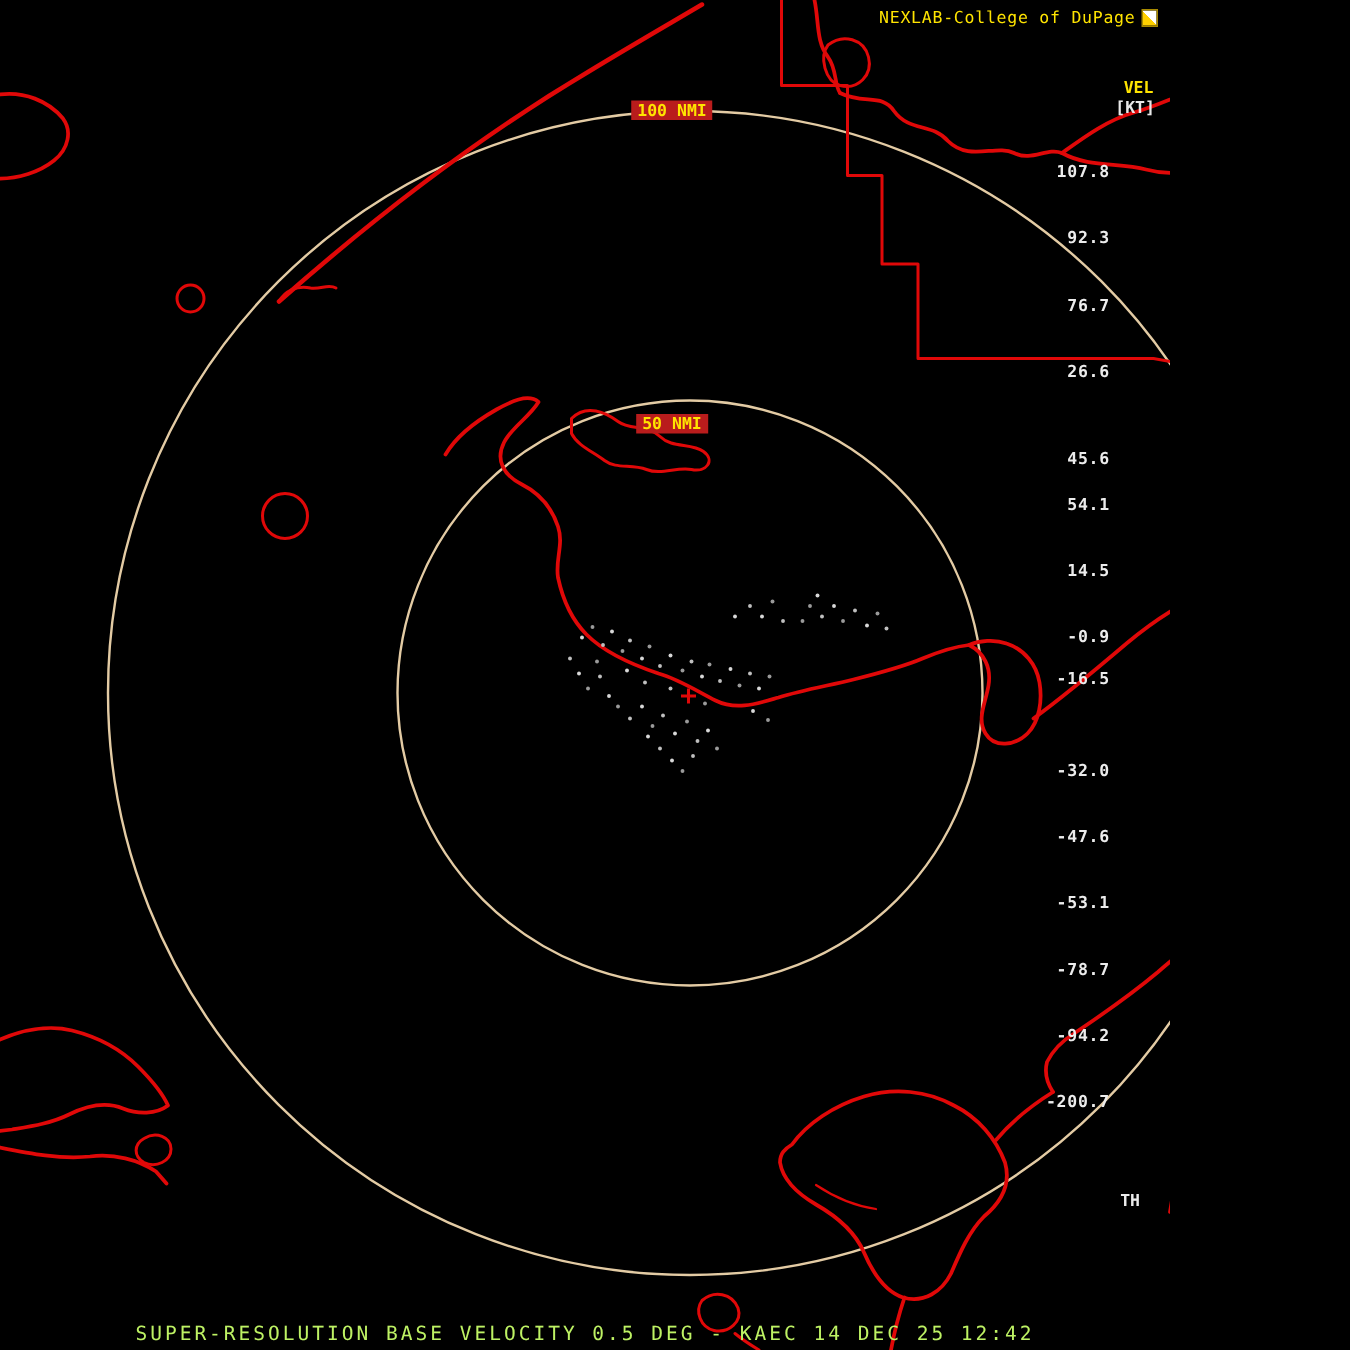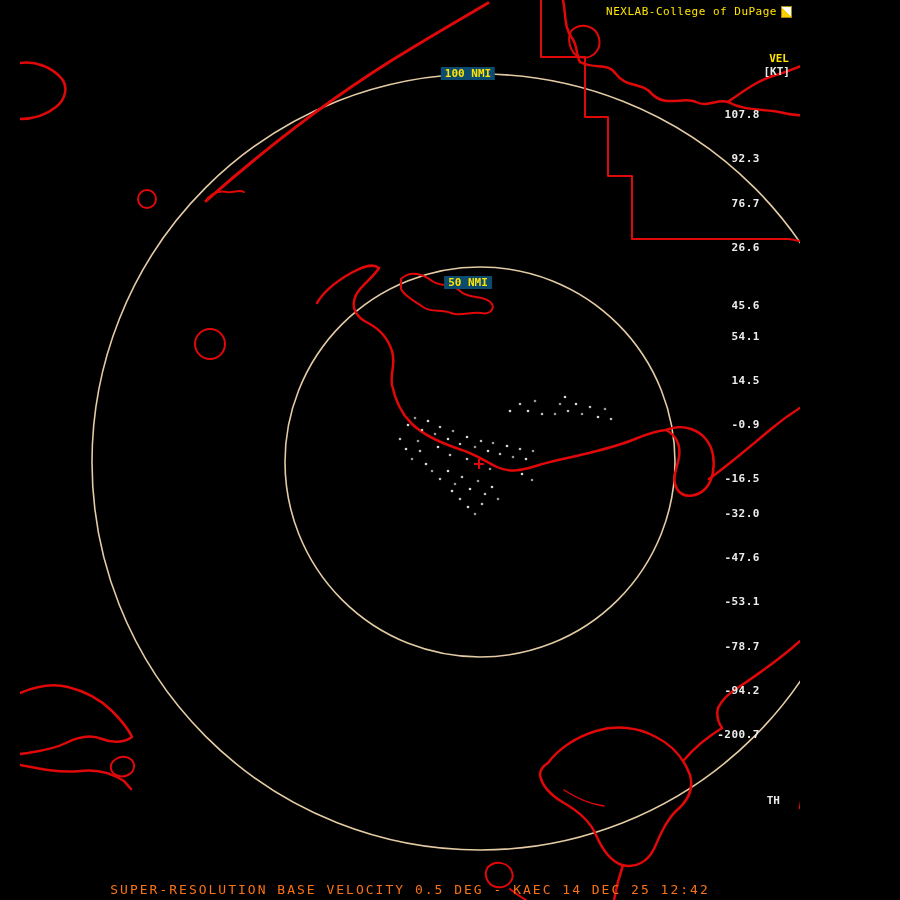--- a/index.html
+++ b/index.html
@@ -1,31 +1,31 @@
 <!DOCTYPE html>
 <html><head>
 <meta charset="utf-8">
 <style>
   html,body{margin:0;padding:0;background:#000;}
   #stage{position:relative;width:780px;height:900px;background:#000;overflow:hidden;
-         font-family:"DejaVu Sans Mono","Liberation Mono",monospace;margin-left:20px;}
+         font-family:"DejaVu Sans Mono","Liberation Mono",monospace;}
   #map-svg{position:absolute;left:0;top:0;}
-  .ring-label{position:absolute;transform:translateX(-50%);background:#0c4a6e;color:#ffe400;
+  .ring-label{position:absolute;transform:translateX(-50%);background:#b91c1c;color:#ffe400;
               font:bold 11px "DejaVu Sans Mono",monospace;padding:0 4px;white-space:nowrap;z-index:3;}
   #header-title{position:absolute;top:5px;right:8px;color:#ffe400;font:11px "DejaVu Sans Mono",monospace;
                 letter-spacing:.5px;display:flex;align-items:center;gap:4px;z-index:4;}
   .logo{display:inline-block;width:9px;height:10px;border:1px solid #a88a00;
         background:linear-gradient(45deg,#ffd000 50%,#fff 50%);}
   #unit-label{position:absolute;top:52px;right:11px;color:#ffe400;font:bold 11px "DejaVu Sans Mono",monospace;z-index:4;}
   #unit-sub{position:absolute;top:65px;right:10px;color:#e8e8e8;font:bold 11px "DejaVu Sans Mono",monospace;z-index:4;}
   #colorbar{position:absolute;left:868px;top:88px;width:24px;z-index:2;}
   .tick{position:absolute;right:40px;color:#ececec;font:bold 11px "DejaVu Sans Mono",monospace;
         letter-spacing:.5px;white-space:nowrap;z-index:4;}
   #th-label{position:absolute;top:794px;right:20px;color:#ececec;font:bold 11px "DejaVu Sans Mono",monospace;z-index:4;}
-  #product-caption{position:absolute;left:0;right:0;top:882px;text-align:center;color:#f97316;
+  #product-caption{position:absolute;left:0;right:0;top:882px;text-align:center;color:#bef264;
                    font:13px "DejaVu Sans Mono",monospace;letter-spacing:2px;white-space:nowrap;z-index:4;}
 </style>
 </head>
 <body>
 
 <div id="stage">
   <svg id="map-svg" width="900" height="900" viewBox="0 0 900 900">
       <circle cx="460" cy="462" r="195" stroke="#e3cba4" stroke-width="1.6" fill="none"></circle>
       <circle cx="460" cy="462" r="388" stroke="#e3cba4" stroke-width="1.6" fill="none"></circle>
       <path d="M186,201 C246,148 318,92 392,48 C420,31 446,16 468,3" stroke="#e00808" stroke-width="3" fill="none" stroke-linecap="round" stroke-linejoin="round"></path>
@@ -151,21 +151,21 @@
     </div>
   <div id="tick-labels">
       <div class="tick" style="top: 108px;">107.8</div>
       <div class="tick" style="top: 152.3px;">92.3</div>
       <div class="tick" style="top: 196.6px;">76.7</div>
       <div class="tick" style="top: 240.9px;">26.6</div>
       <div class="tick" style="top: 299px;">45.6</div>
       <div class="tick" style="top: 329.5px;">54.1</div>
       <div class="tick" style="top: 373.8px;">14.5</div>
       <div class="tick" style="top: 418.1px;">-0.9</div>
-      <div class="tick" style="top: 472px;">-16.5</div>
+      <div class="tick" style="top: 446px;">-16.5</div>
       <div class="tick" style="top: 506.7px;">-32.0</div>
       <div class="tick" style="top: 551px; text-align: center;">-47.6</div>
       <div class="tick" style="top: 595.3px;">-53.1</div>
       <div class="tick" style="top: 639.6px;">-78.7</div>
       <div class="tick" style="top: 683.9px;">-94.2</div>
       <div class="tick" style="top: 728.2px;">-200.7</div>
     </div>
   <div id="th-label">TH</div>
 
   <div id="product-caption">SUPER-RESOLUTION BASE VELOCITY 0.5 DEG - KAEC 14 DEC 25 12:42</div>

